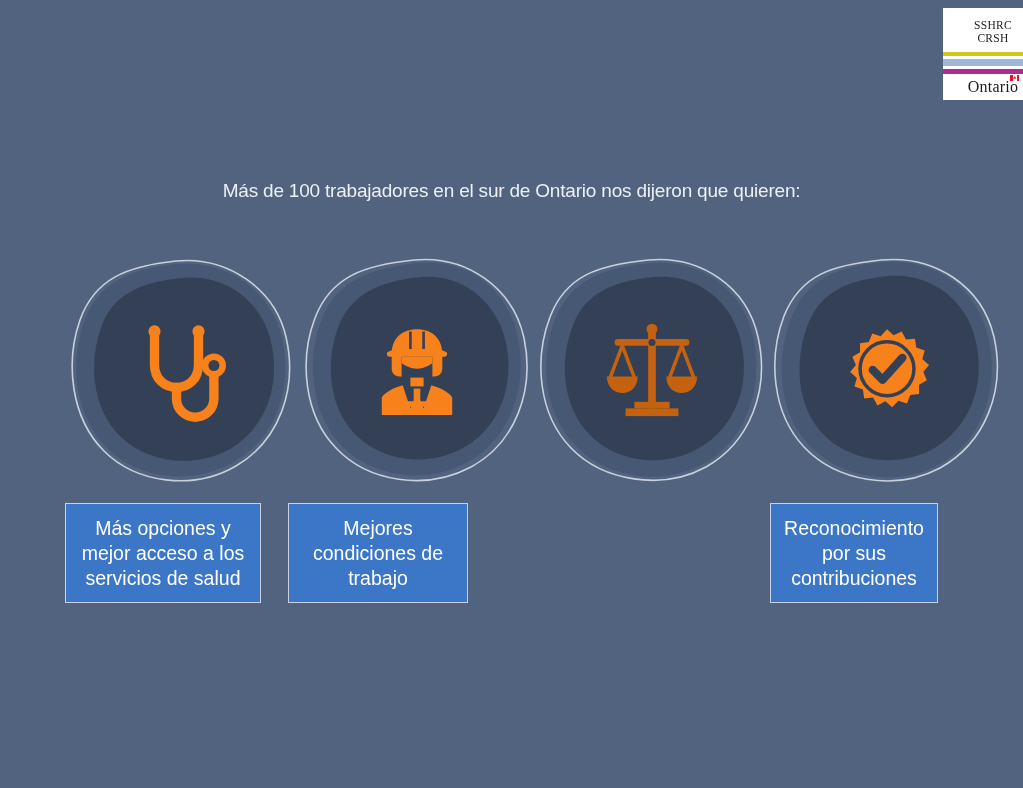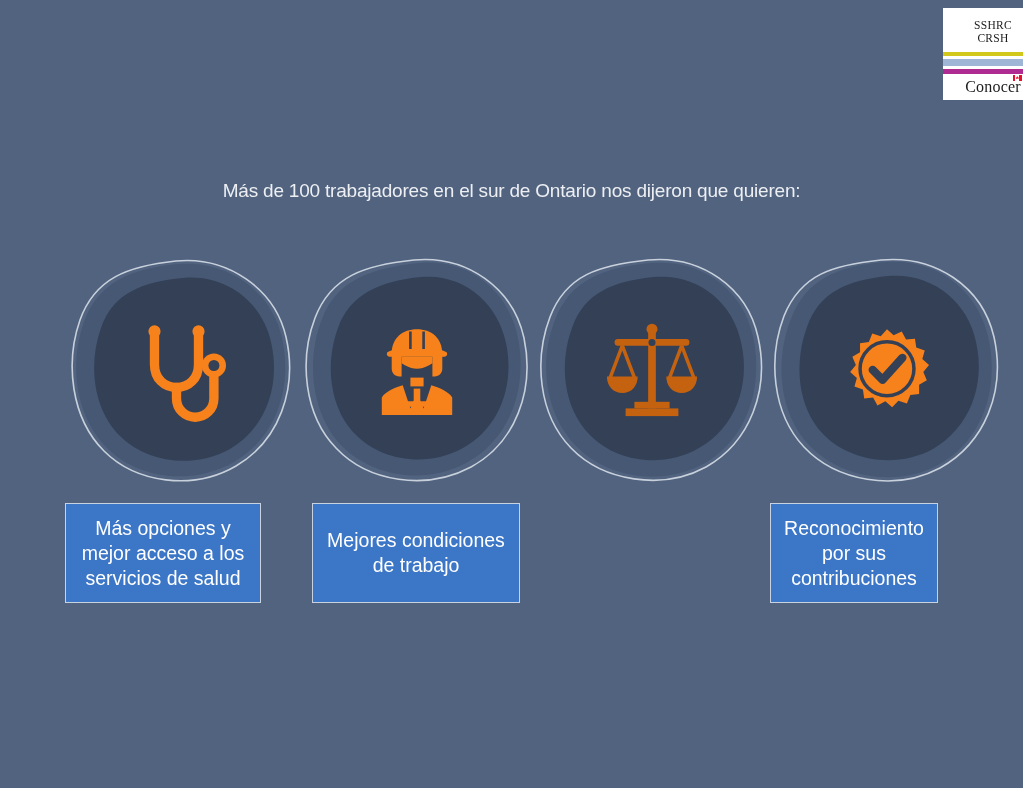--- a/index.html
+++ b/index.html
@@ -176,21 +176,21 @@
     </div>
     <div id="logo-stripes">
       <div class="stripe" style="background:#D2C81C"></div>
       <div class="stripe-gap"></div>
       <div class="stripe" style="background:#9FB6D6;height:7px"></div>
       <div class="stripe-gap"></div>
       <div class="stripe" style="background:#AF2B92;height:5px"></div>
     </div>
     <div id="logo-bottom">
       <div id="canada-wordmark">
-        <span>Conocer</span>
+        <span>Ontario</span>
         <span id="canada-flag">
           <span class="fl-l"></span>
             <span class="fl-m"></span>
             <span class="fl-r"></span>
         </span>
       </div>
     </div>
   </div>
 
   <div id="page-title">Más de 100 trabajadores en el sur de Ontario nos dijeron que quieren:</div>
@@ -285,17 +285,17 @@
         </g>
         <circle cx="50" cy="48" r="24.5" fill="none" stroke="#344056" stroke-width="3.2"></circle>
         <path d="M37 49 L46 58 L64 38" fill="none" stroke="#344056" stroke-width="7.5" stroke-linecap="round" stroke-linejoin="round"></path>
       </svg>
     </div>
 
   </div>
 
   <div id="caption-row">
     <div class="caption-box" style="left:65px;width:196px">Más opciones y mejor acceso a los servicios de salud</div>
-    <div class="caption-box" style="left:312px;width:208px">Mejores condiciones de trabajo</div>
+    <div class="caption-box" style="left:288px;width:180px">Mejores condiciones de trabajo</div>
     <div class="caption-box" style="left:770px;width:168px">Reconocimiento por sus contribuciones</div>
   </div>
 
 </div>
 
 </body></html>

